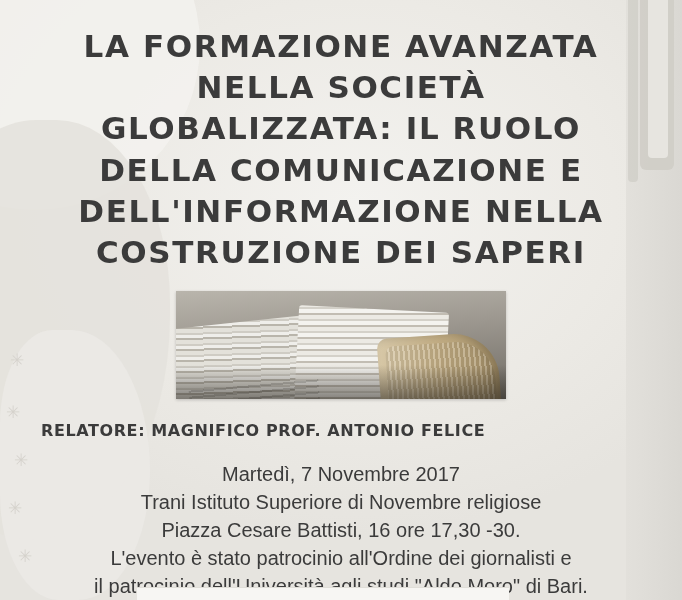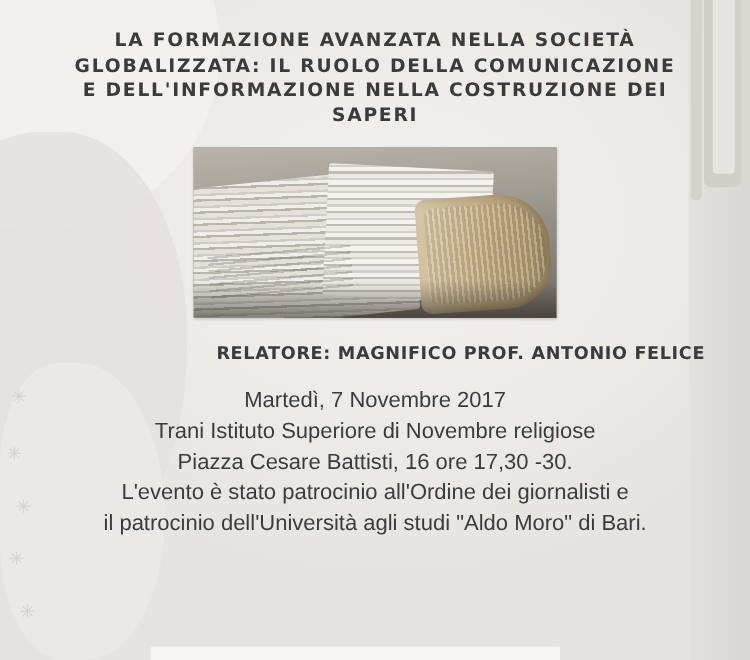--- a/index.html
+++ b/index.html
@@ -117,21 +117,21 @@
     flex-direction: column;
     align-items: center;
   }
 
   .title {
     margin: 26px 0 0 0;
     width: 560px;
     text-align: center;
     font-family: "DejaVu Sans", sans-serif;
     font-weight: bold;
-    font-size: 17px;
+    font-size: 31px;
     line-height: 1.33;
     letter-spacing: 1.6px;
     color: #3b3b3b;
     text-transform: uppercase;
   }
 
   
   .photo {
     margin-top: 18px;
     width: 330px;
@@ -218,21 +218,21 @@
         0deg,
         rgba(80,78,72,.35) 0px, rgba(80,78,72,.35) 2px,
         rgba(255,255,255,0) 2px, rgba(255,255,255,0) 6px);
     transform: rotate(-5deg);
     opacity: .7;
   }
 
   .speakers {
     margin-top: 22px;
     width: 600px;
-    text-align: right;
+    text-align: left;
     font-family: "DejaVu Sans", sans-serif;
     font-weight: bold;
     font-size: 16px;
     line-height: 1.30;
     letter-spacing: .6px;
     color: #3b3b3b;
     text-transform: uppercase;
   }
 
   .details {

